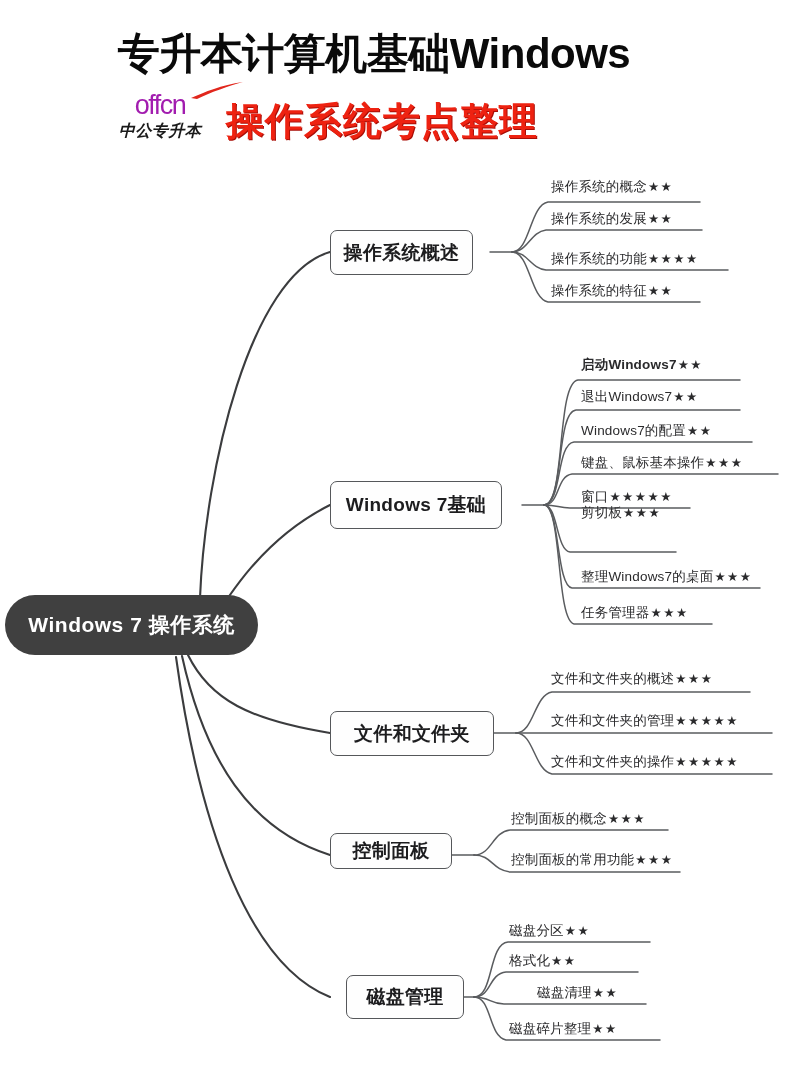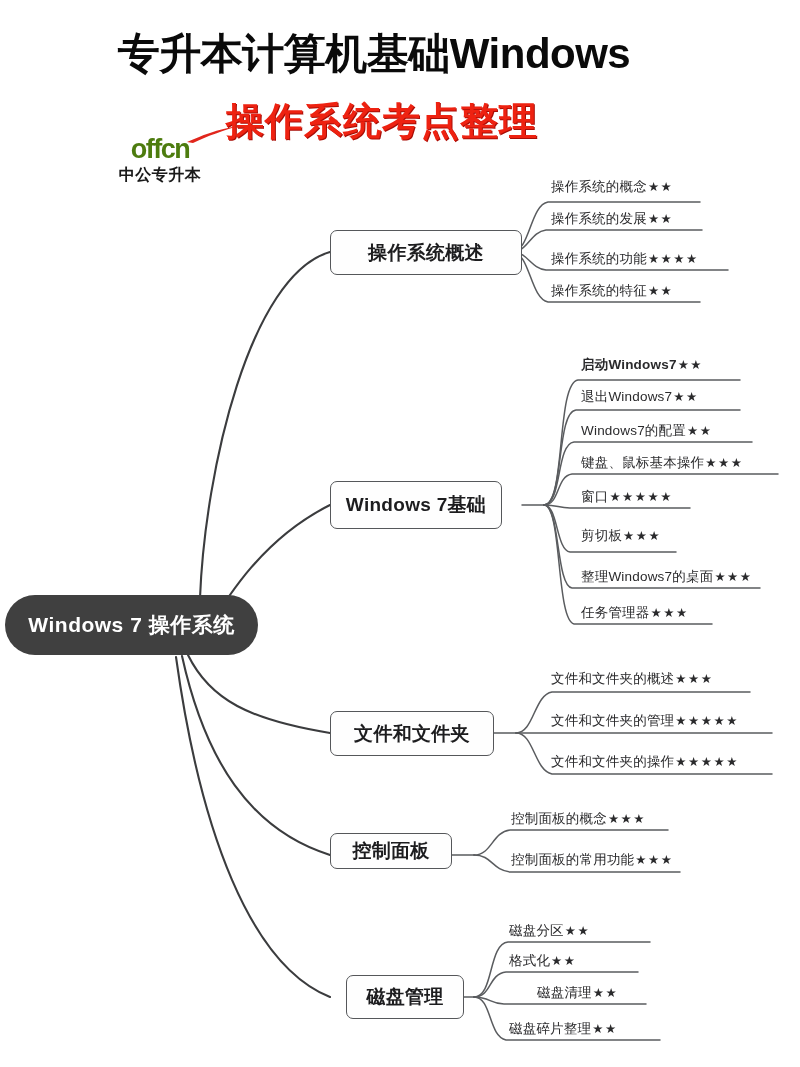--- a/index.html
+++ b/index.html
@@ -33,41 +33,41 @@
     font-family: "Liberation Sans", "DejaVu Sans", sans-serif;
   }
   #brand-block {
     position: absolute;
     left: 104px; top: 92px;
     width: 112px; height: 56px;
     text-align: center;
   }
   #brand-logo {
     font-size: 27px;
-    font-weight: 700;
-    color: #4d7c0f;
+    font-weight: 400;
+    color: #a21caf;
     letter-spacing: -1.5px;
     line-height: 1;
     position: relative;
     display: inline-block;
-    margin-top: 44px;
   }
   #brand-swoosh {
     position: absolute;
     left: 56px; top: -10px;
     width: 54px; height: 18px;
     overflow: visible;
   }
   #brand-sub {
     margin-top: 3px;
     font-size: 16px;
     font-weight: 700;
     color: #1a1a1a;
     letter-spacing: 0.5px;
     line-height: 1.1;
+    font-style: italic;
   }
   #title-sub {
     position: absolute;
     left: 226px; top: 96px;
     font-size: 38px;
     font-weight: 900;
     color: #ee2211;
     letter-spacing: 1px;
     white-space: nowrap;
     text-shadow: 1px 1px 0 #a80d06;
@@ -201,21 +201,21 @@
       <path d="M 474 997 C 492 997, 488 974, 506 972 L 638 972"></path>
       <path d="M 474 997 C 490 997, 490 1004, 504 1004 L 646 1004"></path>
       <path d="M 474 997 C 492 997, 488 1036, 506 1040 L 660 1040"></path>
     </g>
   </svg>
 
   <div id="root-node">
     <span id="root-label">Windows 7 操作系统</span>
   </div>
 
-  <div class="branch-box" style="left:330px; top:230px; width:192px; height:45px;">
+  <div class="branch-box" style="left:330px; top:230px; width:143px; height:45px;">
     <span class="branch-label">操作系统概述</span>
   </div>
 
   <div class="branch-box" style="left:330px; top:481px; width:172px; height:48px;">
     <span class="branch-label">Windows 7基础</span>
   </div>
 
   <div class="branch-box" style="left:330px; top:711px; width:164px; height:45px;">
     <span class="branch-label">文件和文件夹</span>
   </div>
@@ -249,21 +249,21 @@
   </div>
   <div class="leaf" style="left:581px; top:424px;">
     <span>Windows7的配置</span><span class="stars">★★</span>
   </div>
   <div class="leaf" style="left:581px; top:456px;">
     <span>键盘、鼠标基本操作</span><span class="stars">★★★</span>
   </div>
   <div class="leaf" style="left:581px; top:490px;">
     <span>窗口</span><span class="stars">★★★★★</span>
   </div>
-  <div class="leaf" style="left:581px; top:529px;text-align:right;">
+  <div class="leaf" style="left:581px; top:506px;text-align:right;">
     <span>剪切板</span><span class="stars">★★★</span>
   </div>
   <div class="leaf" style="left:581px; top:570px;">
     <span>整理Windows7的桌面</span><span class="stars">★★★</span>
   </div>
   <div class="leaf" style="left:581px; top:606px;">
     <span>任务管理器</span><span class="stars">★★★</span>
   </div>
 
   <div class="leaf" style="left:551px; top:672px;">

